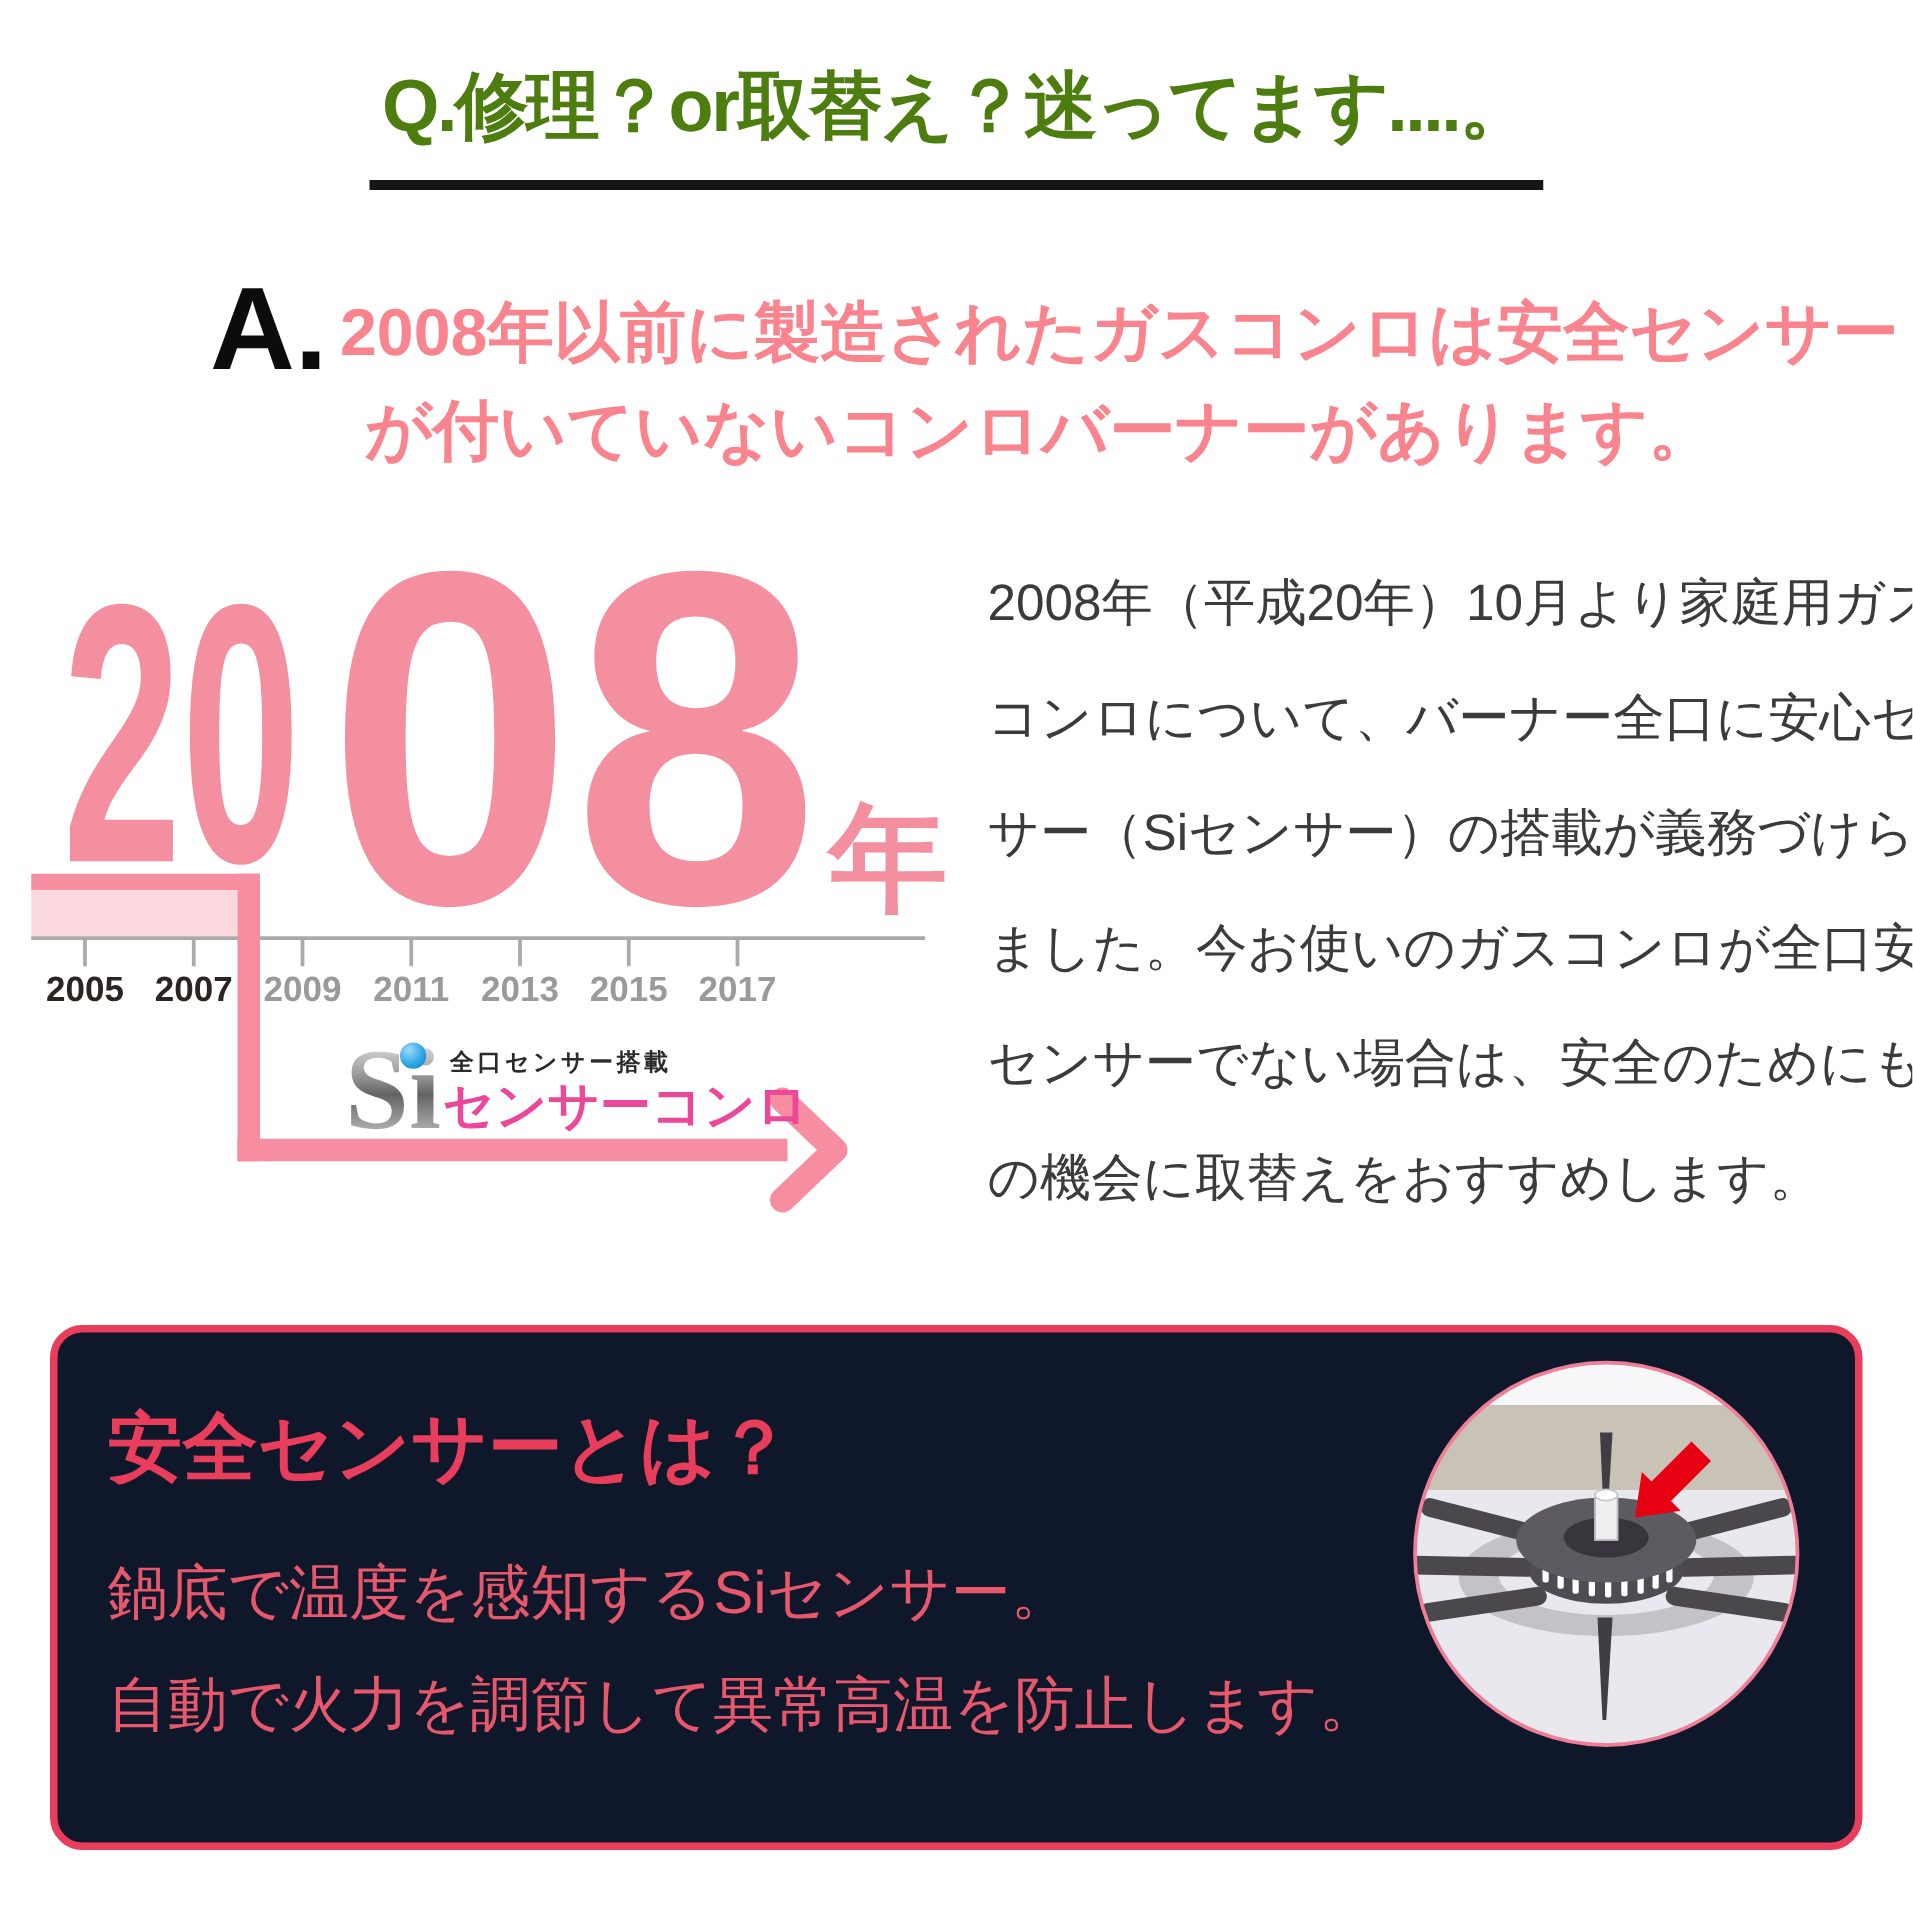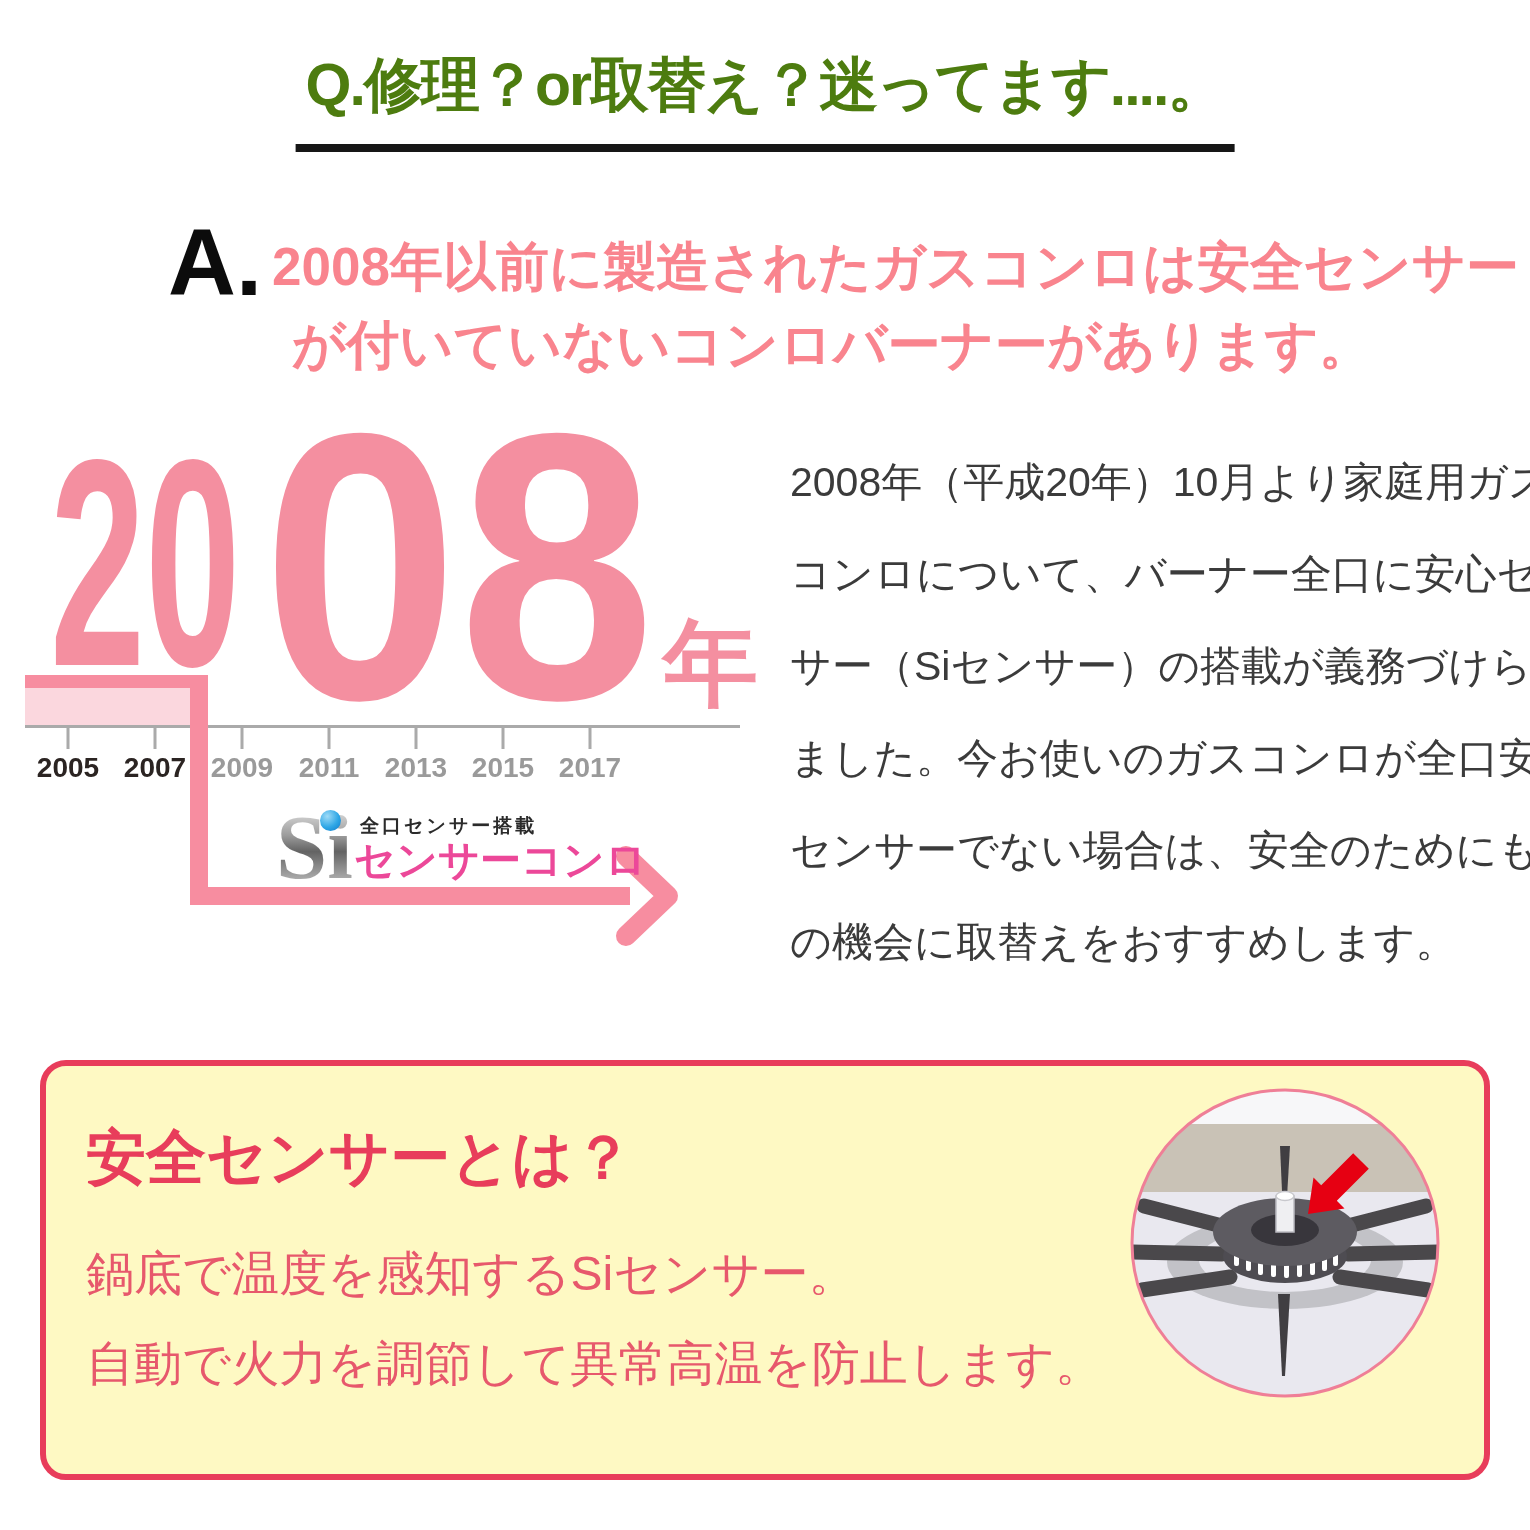--- a/index.html
+++ b/index.html
@@ -12,21 +12,21 @@
   .title-text{font-size:59px;font-weight:800;letter-spacing:-2px;color:#4d7c0f;}
 
   
   .answer{position:absolute;left:168px;top:210px;display:flex;align-items:flex-start;}
   .answer-label{font-size:94px;font-weight:600;color:#0c0c0c;line-height:1;margin-top:6px;}
   .answer-body{margin-left:10px;margin-top:18px;}
   .answer-line{font-size:53px;font-weight:800;color:#f9848e;line-height:1.48;white-space:nowrap;}
   .answer-line.l2{padding-left:20px;}
 
   
-  .graphic{position:absolute;left:0;top:406px;width:780px;height:570px;}
+  .graphic{position:absolute;left:0;top:430px;width:780px;height:570px;}
   .graphic svg.decor{position:absolute;left:0;top:0;}
   .bigyear{position:absolute;color:#f48fa0;font-weight:700;line-height:1;white-space:nowrap;}
   .by-20{left:50px;top:10px;font-size:295px;transform:scaleX(0.58);transform-origin:top left;}
   .by-08{left:262px;top:-29px;font-size:380px;transform:scaleX(0.93);transform-origin:top left;}
   .by-nen{left:663px;top:210px;font-size:95px;font-weight:800;}
   .yearlab{position:absolute;top:346px;width:90px;margin-left:-45px;text-align:center;
     font-size:28px;font-weight:700;color:#9a9a9a;white-space:nowrap;}
   .yearlab.strong{color:#2b2422;}
 
   
@@ -41,21 +41,21 @@
     letter-spacing:3px;color:#2b2b2b;white-space:nowrap;}
   .si-name{position:absolute;left:306px;top:427px;font-size:41px;font-weight:800;
     color:#ec4899;white-space:nowrap;}
 
   
   .intro{position:absolute;left:790px;top:436px;width:730px;}
   .intro .iline{height:92px;line-height:92px;font-size:41px;color:#3b3b3b;white-space:nowrap;}
 
   
   .info-box{position:absolute;left:40px;top:1060px;width:1438px;height:408px;
-    background:#fef9c3;border:6px solid #e83d5b;border-radius:26px;}
+    background:#0f172a;border:6px solid #e83d5b;border-radius:26px;}
   .ib-heading{position:absolute;left:40px;top:52px;font-size:60px;font-weight:800;
     color:#e83d5b;white-space:nowrap;}
   .ib-line{position:absolute;left:40px;font-size:48px;color:#e7586c;white-space:nowrap;}
   .ib-line.b1{top:176px;}
   .ib-line.b2{top:266px;}
   .burner-wrap{position:absolute;right:40px;top:18px;width:318px;height:318px;}
 </style>
 </head>
 <body>
 

